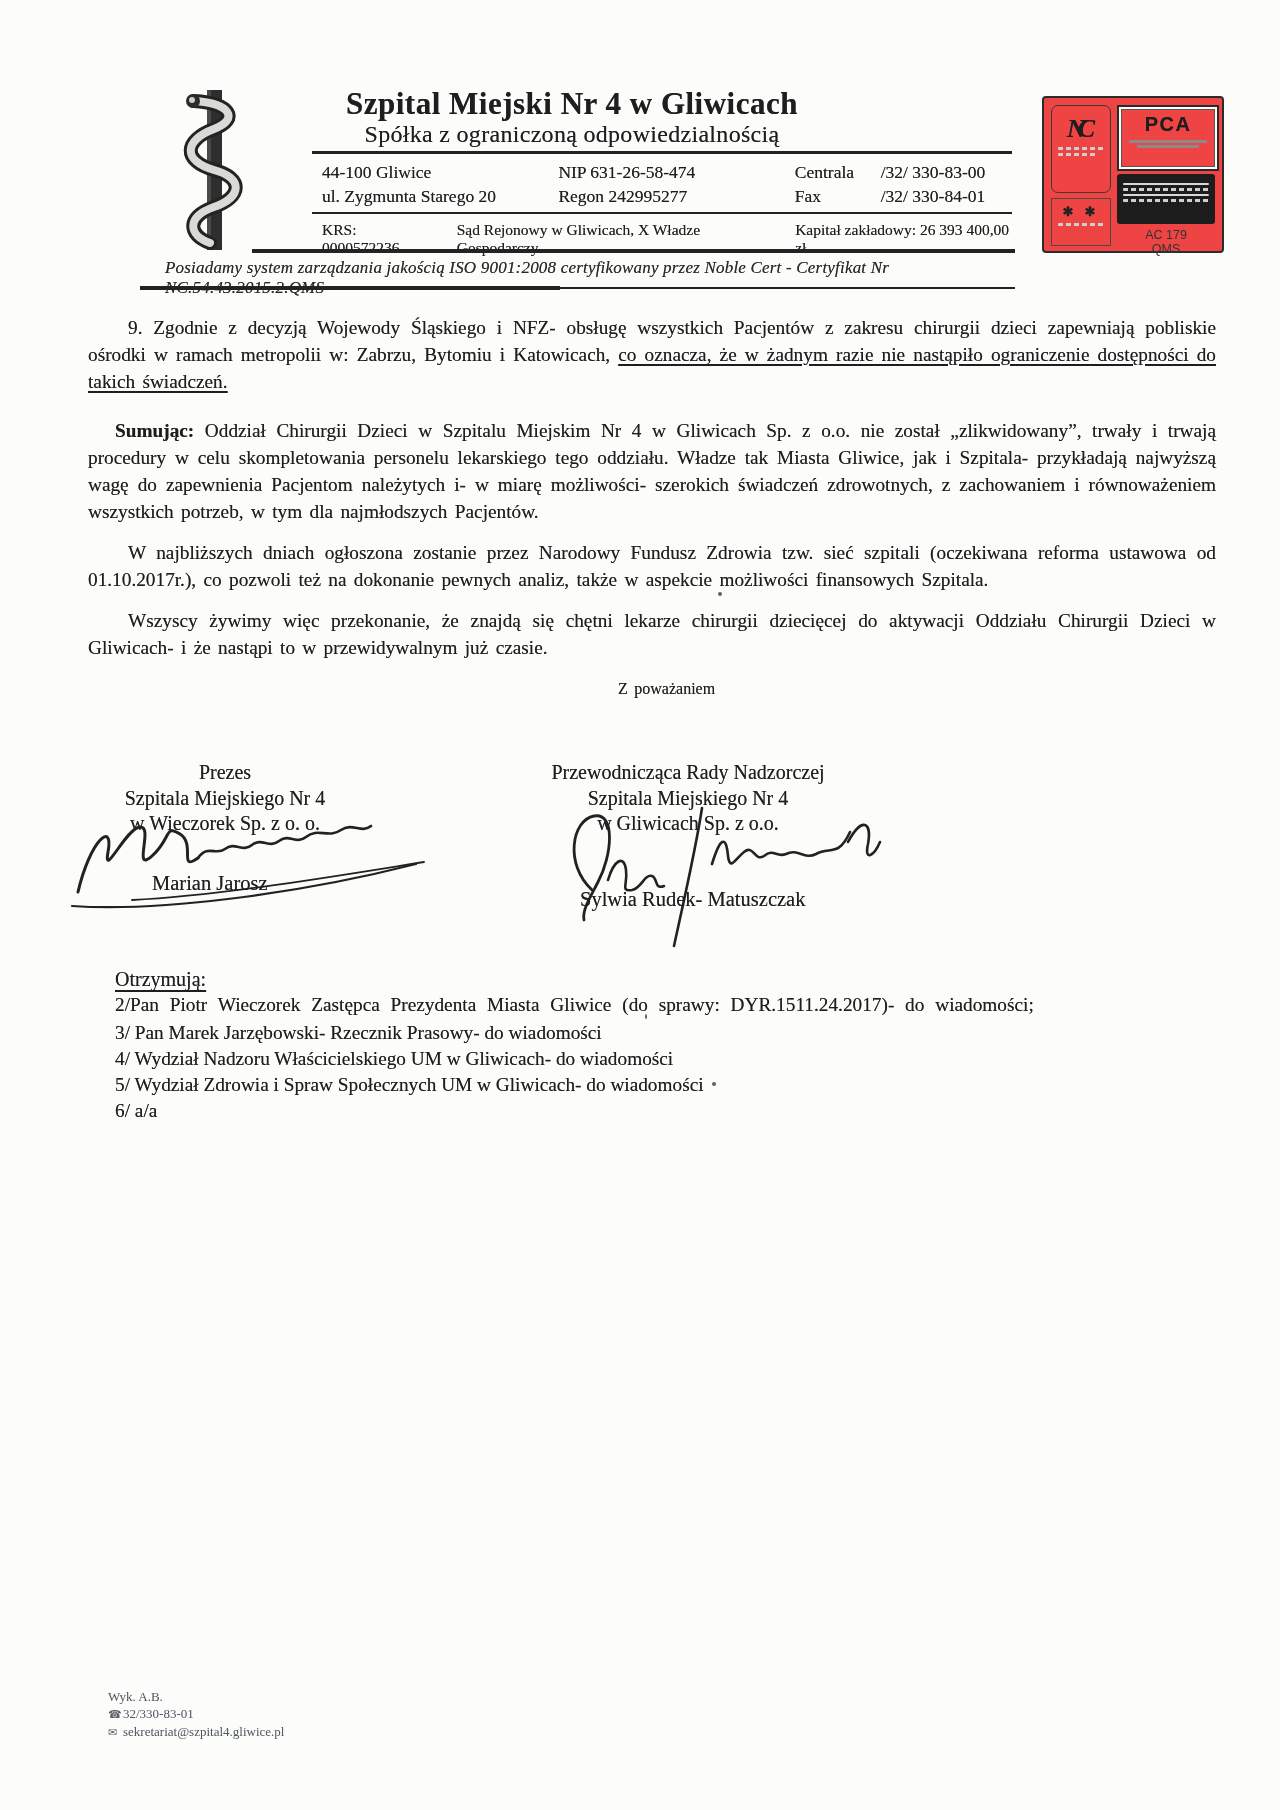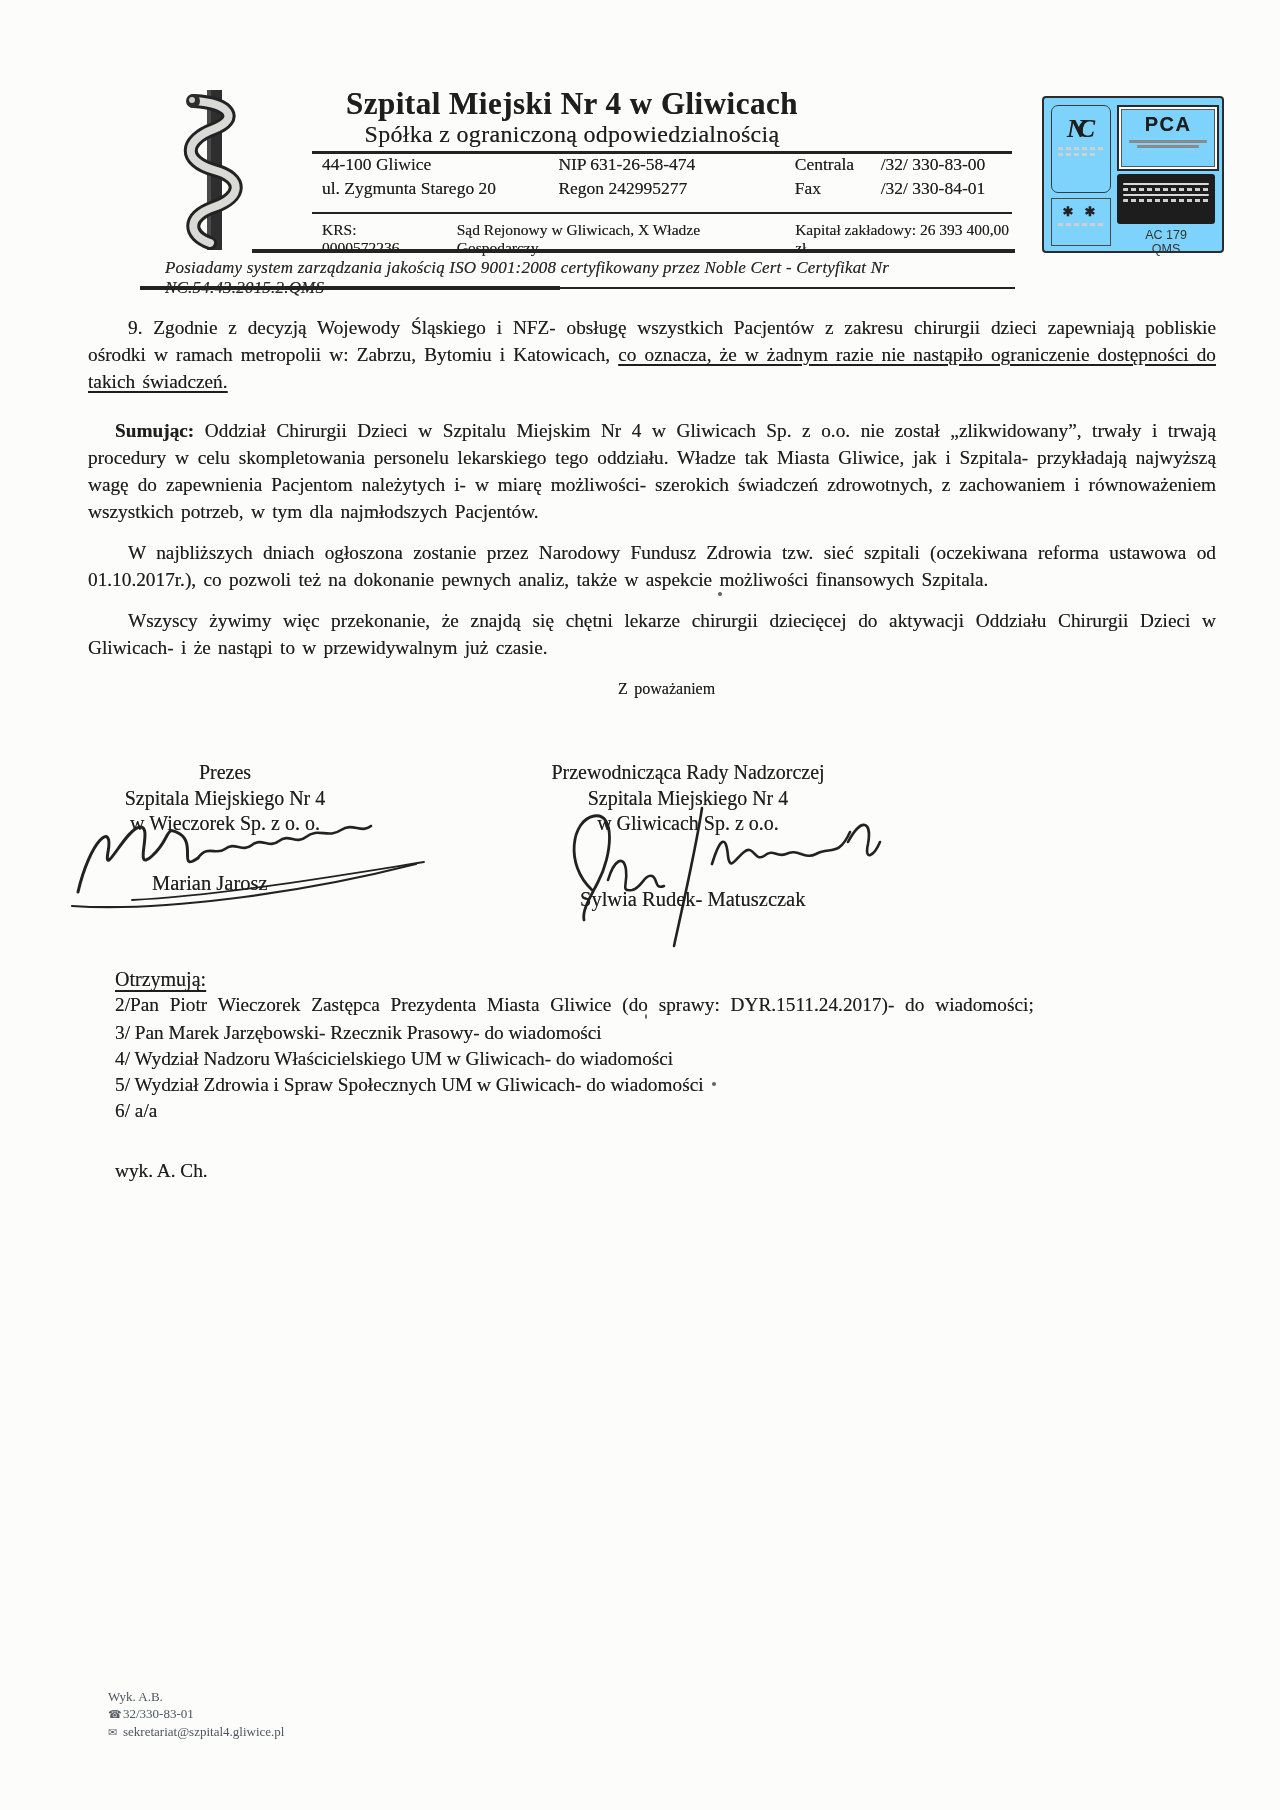--- a/index.html
+++ b/index.html
@@ -14,21 +14,21 @@
   .title{font-size:31px;font-weight:bold;letter-spacing:.5px;text-align:center;}
   .subtitle{font-size:24px;text-align:center;letter-spacing:.3px;}
   .rule{position:absolute;background:#232323;}
   .addr{font-size:17.5px;line-height:24px;}
   .addr-col{display:inline-block;vertical-align:top;}
   .lblrow{display:flex;}
   .lblrow .lbl{width:86px;display:inline-block;}
   .krs-line{font-size:15.5px;display:flex;justify-content:space-between;gap:24px;}
   .iso{font-size:17px;font-style:italic;letter-spacing:.2px;color:#2a2a2a;}
   
-  .certbox{border:2.5px solid #2c2c2c;border-radius:4px;background:#7dd3fc;}
+  .certbox{border:2.5px solid #2c2c2c;border-radius:4px;background:#ef4444;}
   .nc-cell{position:absolute;left:7px;top:7px;width:58px;height:86px;border:1.5px solid #3a3a3a;border-radius:7px;text-align:center;}
   .nc-glyph{font-size:26px;font-weight:bold;font-style:italic;letter-spacing:-8px;padding-right:8px;margin-top:8px;}
   .marks-cell{position:absolute;left:7px;top:100px;width:58px;height:46px;border:1px solid #4a4a4a;text-align:center;}
   .marks{font-size:13px;font-weight:bold;letter-spacing:4px;margin-top:5px;color:#222;}
   .pca-cell{position:absolute;left:73px;top:7px;width:98px;height:62px;border:2px solid #2a2a2a;box-shadow:inset 0 0 0 2px #fdfdfc, inset 0 0 0 3px #555;text-align:center;}
   .pca-glyph{font-size:20px;font-weight:bold;letter-spacing:1.5px;margin-top:6px;font-family:"Liberation Sans",sans-serif;}
   .badge{position:absolute;left:73px;top:76px;width:98px;height:50px;background:#1d1d1d;border-radius:3px;padding-top:6px;box-sizing:border-box;}
   .bar{height:3px;background:#8a8a8a;margin:3px 6px;border-radius:1px;}
   .bar.lt{background:#d8d8d8;height:2px;}
   .bar.dash{background:repeating-linear-gradient(90deg,#cfcfcf 0 5px,transparent 5px 8px);}
@@ -70,21 +70,21 @@
       <circle cx="25" cy="16" r="7" fill="#2c2c2c"></circle>
       <circle cx="24" cy="15" r="3" fill="#cfcfcc"></circle>
     </svg>
   </div>
 
   <div class="abs title scan" style="left:272px;top:86px;width:600px;">Szpital Miejski Nr 4 w Gliwicach</div>
   <div class="abs subtitle scan" style="left:272px;top:121px;width:600px;">Spółka z ograniczoną odpowiedzialnością</div>
 
   <div class="rule" style="left:312px;top:151px;width:700px;height:3px;"></div>
 
-  <div class="abs addr scan" style="left:322px;top:152px;width:700px;">
+  <div class="abs addr scan" style="left:322px;top:160px;width:700px;">
     <div class="addr-col" style="width:232px;">
       <div>44-100 Gliwice</div>
       <div>ul. Zygmunta Starego 20</div>
     </div>
     <div class="addr-col" style="width:232px;">
       <div>NIP 631-26-58-474</div>
       <div>Regon 242995277</div>
     </div>
     <div class="addr-col" style="width:226px;">
       <div class="lblrow">
@@ -183,21 +183,20 @@
   </div>
   <div class="abs signame scan" style="left:580px;top:888px;">Sylwia Rudek- Matuszczak</div>
 
   <div class="abs dist scan" style="left:88px;top:966px;width:1130px;">
     <p class="dist-head">Otrzymują:</p>
     <p class="wrapitem">2/Pan Piotr Wieczorek Zastępca Prezydenta Miasta Gliwice (do sprawy: DYR.1511.24.2017)- do wiadomości;</p>
     <p>3/ Pan Marek Jarzębowski- Rzecznik Prasowy- do wiadomości</p>
     <p>4/ Wydział Nadzoru Właścicielskiego UM w Gliwicach- do wiadomości</p>
     <p>5/ Wydział Zdrowia i Spraw Społecznych UM w Gliwicach- do wiadomości</p>
     <p>6/ a/a</p>
-    <p class="wyk">wyk. A. Ch.</p>
   </div>
 
   <div class="abs foot" style="left:108px;top:1688px;">
     <div>Wyk. A.B.</div>
     <div><span class="ic">☎</span><span>32/330-83-01</span></div>
     <div><span class="ic">✉</span><span>sekretariat@szpital4.gliwice.pl</span></div>
   </div>
 
   <div class="speck" style="left:718px;top:592px;"></div>
   <div class="speck" style="left:712px;top:1082px;"></div>

